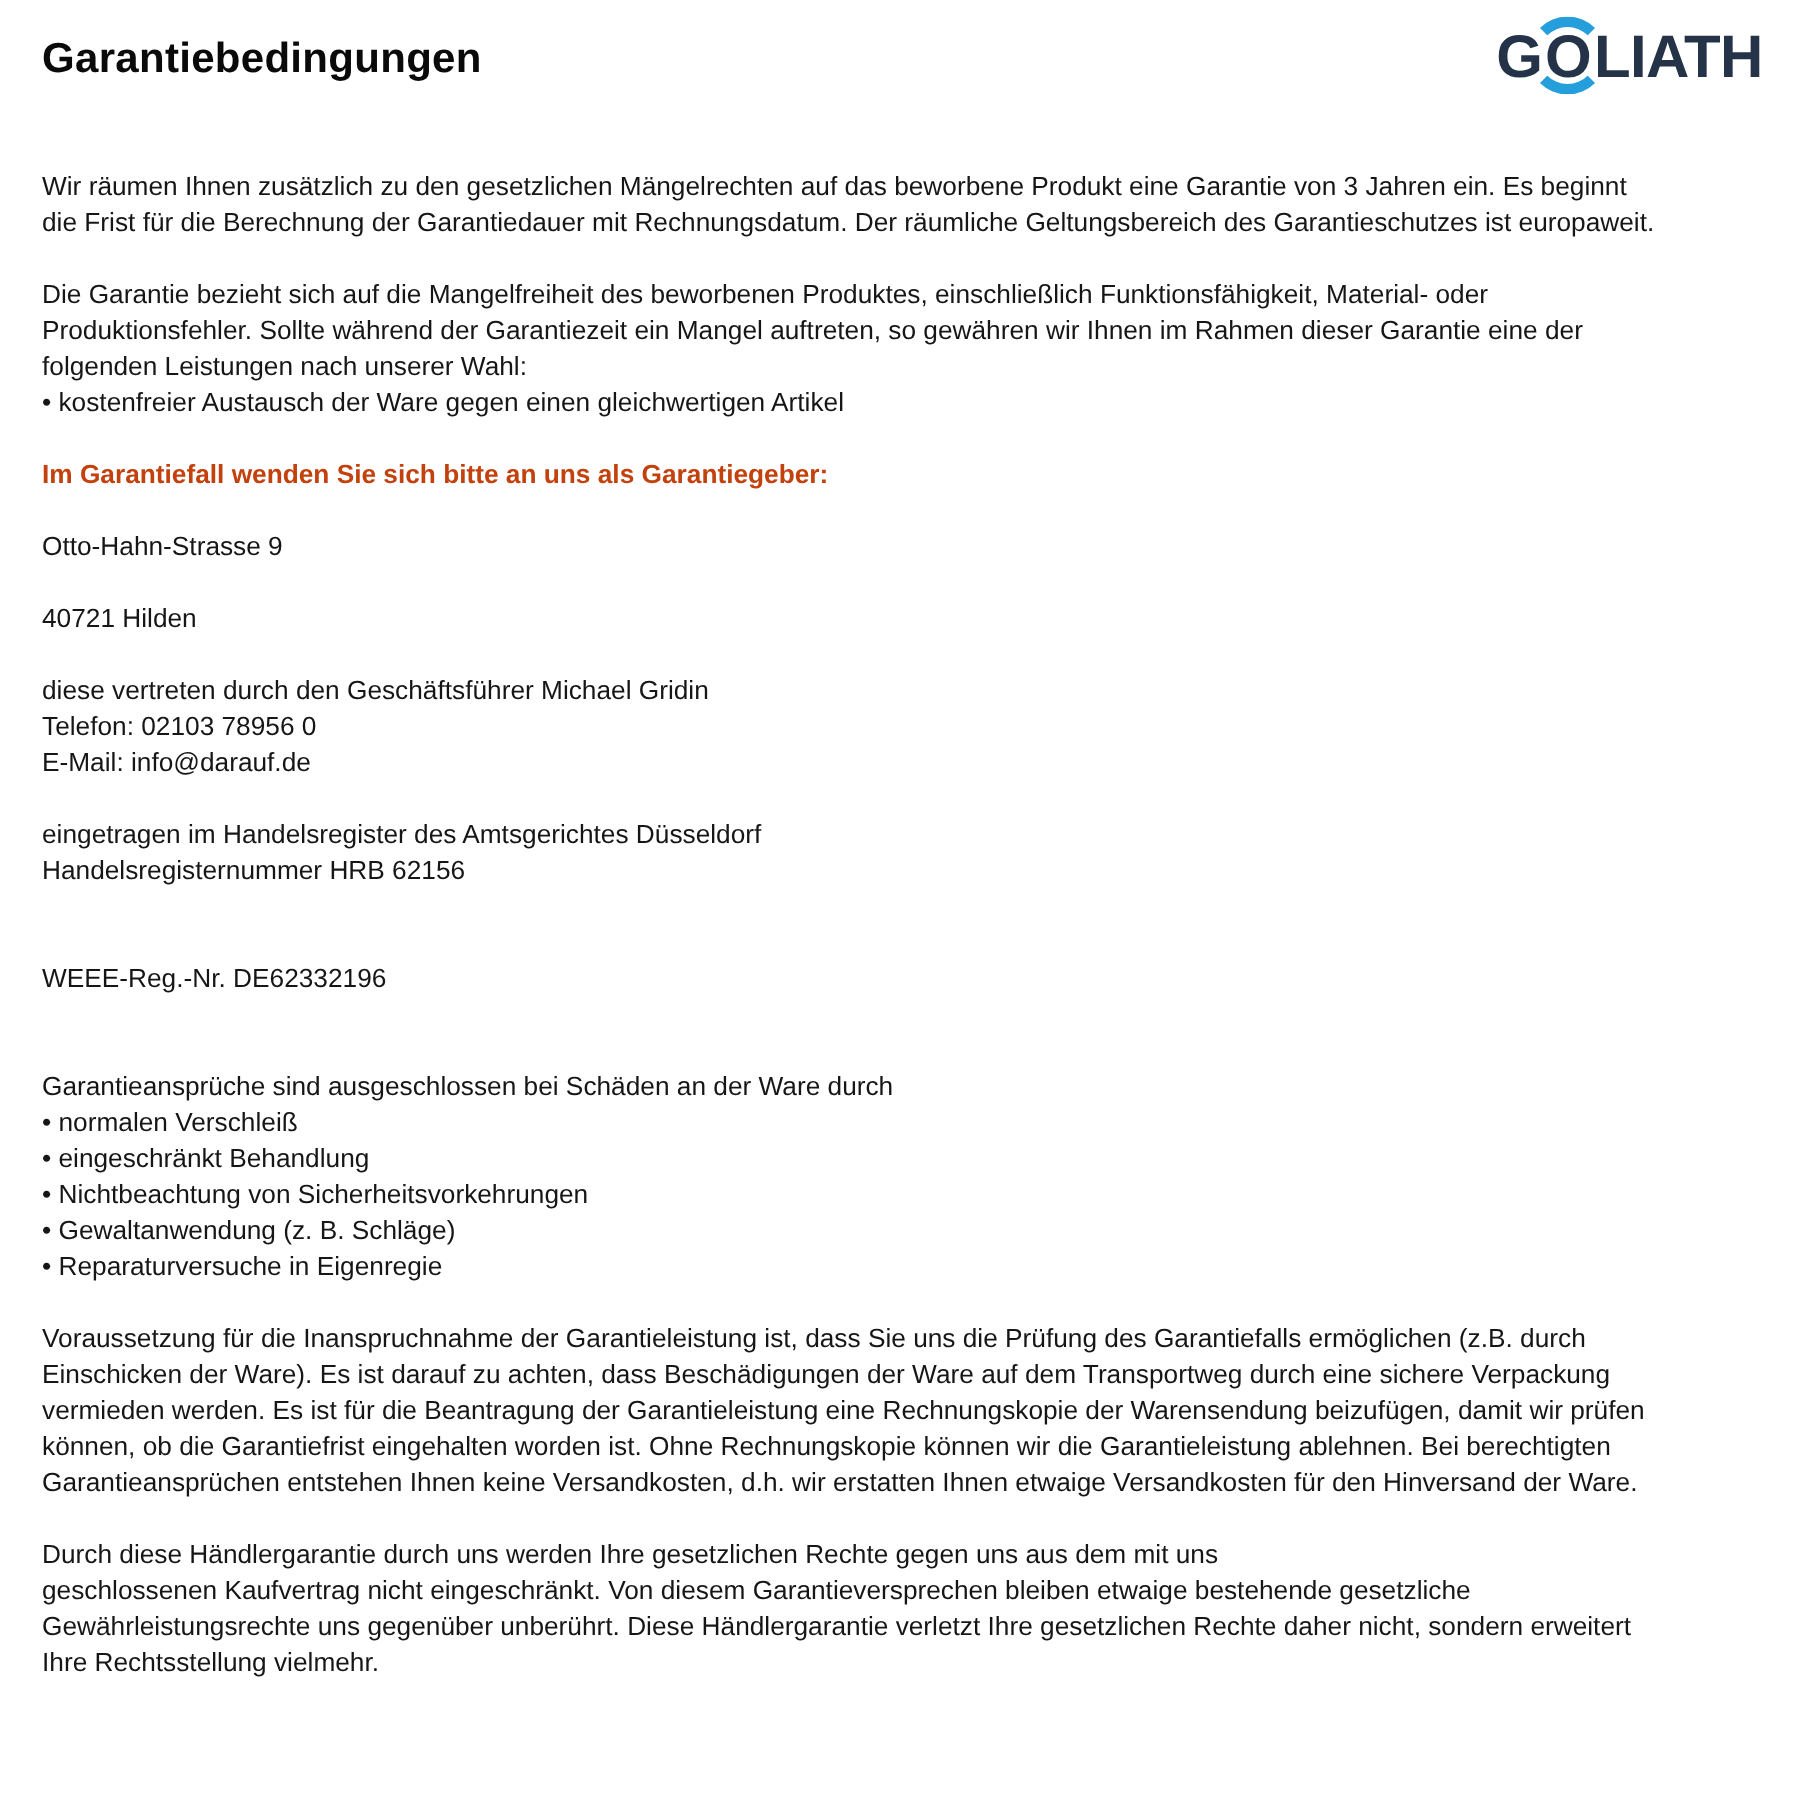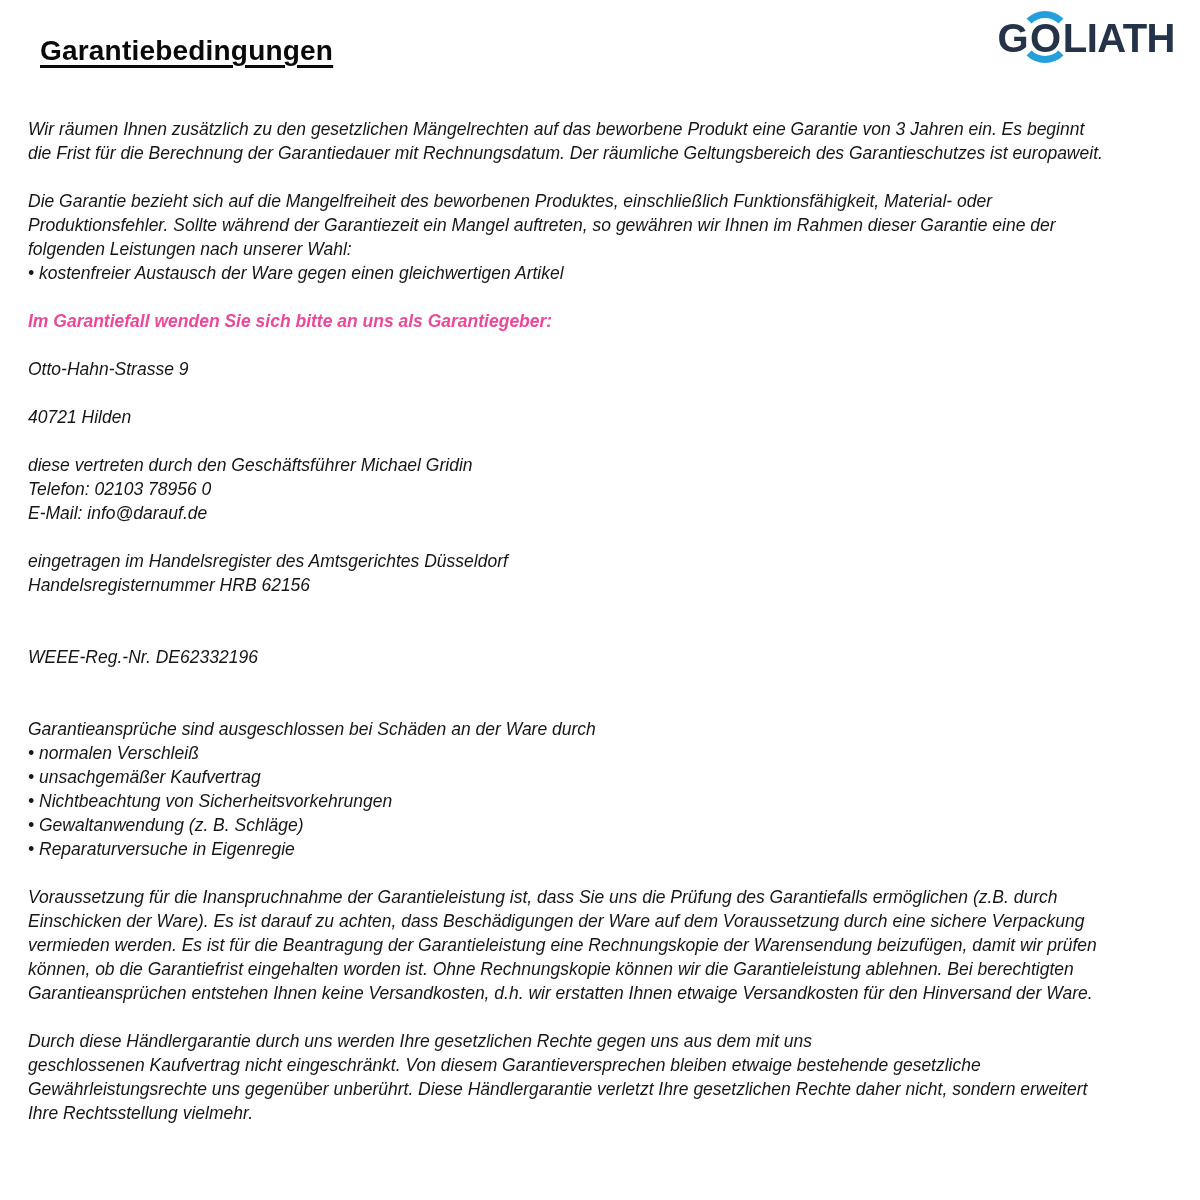--- a/index.html
+++ b/index.html
@@ -15,45 +15,43 @@
     font-family: "Liberation Sans", sans-serif;
     color: #141414;
   }
   .page {
     position: absolute;
     inset: 0;
     padding: 24px 28px;
     box-sizing: border-box;
   }
   .title {
-    margin: 12px;
+    margin: 0;
     display: inline-block;
     font-size: 28px;
     line-height: 30px;
     font-weight: 700;
     color: #0a0a0a;
     letter-spacing: 0.2px;
-    text-decoration: underline;
     text-decoration-thickness: 2.5px;
     text-underline-offset: 5px;
   }
   .doc {
-    margin-top: 39px;
+    margin-top: 58px;
     font-size: 17.5px;
     line-height: 24px;
     color: #161616;
-    font-style: italic;
   }
   .line {
     height: 24px;
     white-space: pre;
   }
   .line.bold {
     font-weight: 700;
-    color: #ec4899;
+    color: #c2410c;
   }
   
   .logo {
     position: absolute;
     top: 16px;
     right: 25px;
     display: flex;
     align-items: flex-start;
     font-size: 40px;
     line-height: 44px;
@@ -126,27 +124,27 @@
       <div class="line">&nbsp;</div>
       <div class="line">eingetragen im Handelsregister des Amtsgerichtes Düsseldorf</div>
       <div class="line">Handelsregisternummer HRB 62156</div>
       <div class="line">&nbsp;</div>
       <div class="line">&nbsp;</div>
       <div class="line">WEEE-Reg.-Nr. DE62332196</div>
       <div class="line">&nbsp;</div>
       <div class="line">&nbsp;</div>
       <div class="line">Garantieansprüche sind ausgeschlossen bei Schäden an der Ware durch</div>
       <div class="line">• normalen Verschleiß</div>
-      <div class="line">• unsachgemäßer Kaufvertrag</div>
+      <div class="line">• eingeschränkt Behandlung</div>
       <div class="line">• Nichtbeachtung von Sicherheitsvorkehrungen</div>
       <div class="line">• Gewaltanwendung (z. B. Schläge)</div>
       <div class="line">• Reparaturversuche in Eigenregie</div>
       <div class="line">&nbsp;</div>
       <div class="line">Voraussetzung für die Inanspruchnahme der Garantieleistung ist, dass Sie uns die Prüfung des Garantiefalls ermöglichen (z.B. durch</div>
-      <div class="line">Einschicken der Ware). Es ist darauf zu achten, dass Beschädigungen der Ware auf dem Voraussetzung durch eine sichere Verpackung</div>
+      <div class="line">Einschicken der Ware). Es ist darauf zu achten, dass Beschädigungen der Ware auf dem Transportweg durch eine sichere Verpackung</div>
       <div class="line">vermieden werden. Es ist für die Beantragung der Garantieleistung eine Rechnungskopie der Warensendung beizufügen, damit wir prüfen</div>
       <div class="line">können, ob die Garantiefrist eingehalten worden ist. Ohne Rechnungskopie können wir die Garantieleistung ablehnen. Bei berechtigten</div>
       <div class="line">Garantieansprüchen entstehen Ihnen keine Versandkosten, d.h. wir erstatten Ihnen etwaige Versandkosten für den Hinversand der Ware.</div>
       <div class="line">&nbsp;</div>
       <div class="line">Durch diese Händlergarantie durch uns werden Ihre gesetzlichen Rechte gegen uns aus dem mit uns</div>
       <div class="line">geschlossenen Kaufvertrag nicht eingeschränkt. Von diesem Garantieversprechen bleiben etwaige bestehende gesetzliche</div>
       <div class="line">Gewährleistungsrechte uns gegenüber unberührt. Diese Händlergarantie verletzt Ihre gesetzlichen Rechte daher nicht, sondern erweitert</div>
       <div class="line">Ihre Rechtsstellung vielmehr.</div>
     </div>
 

